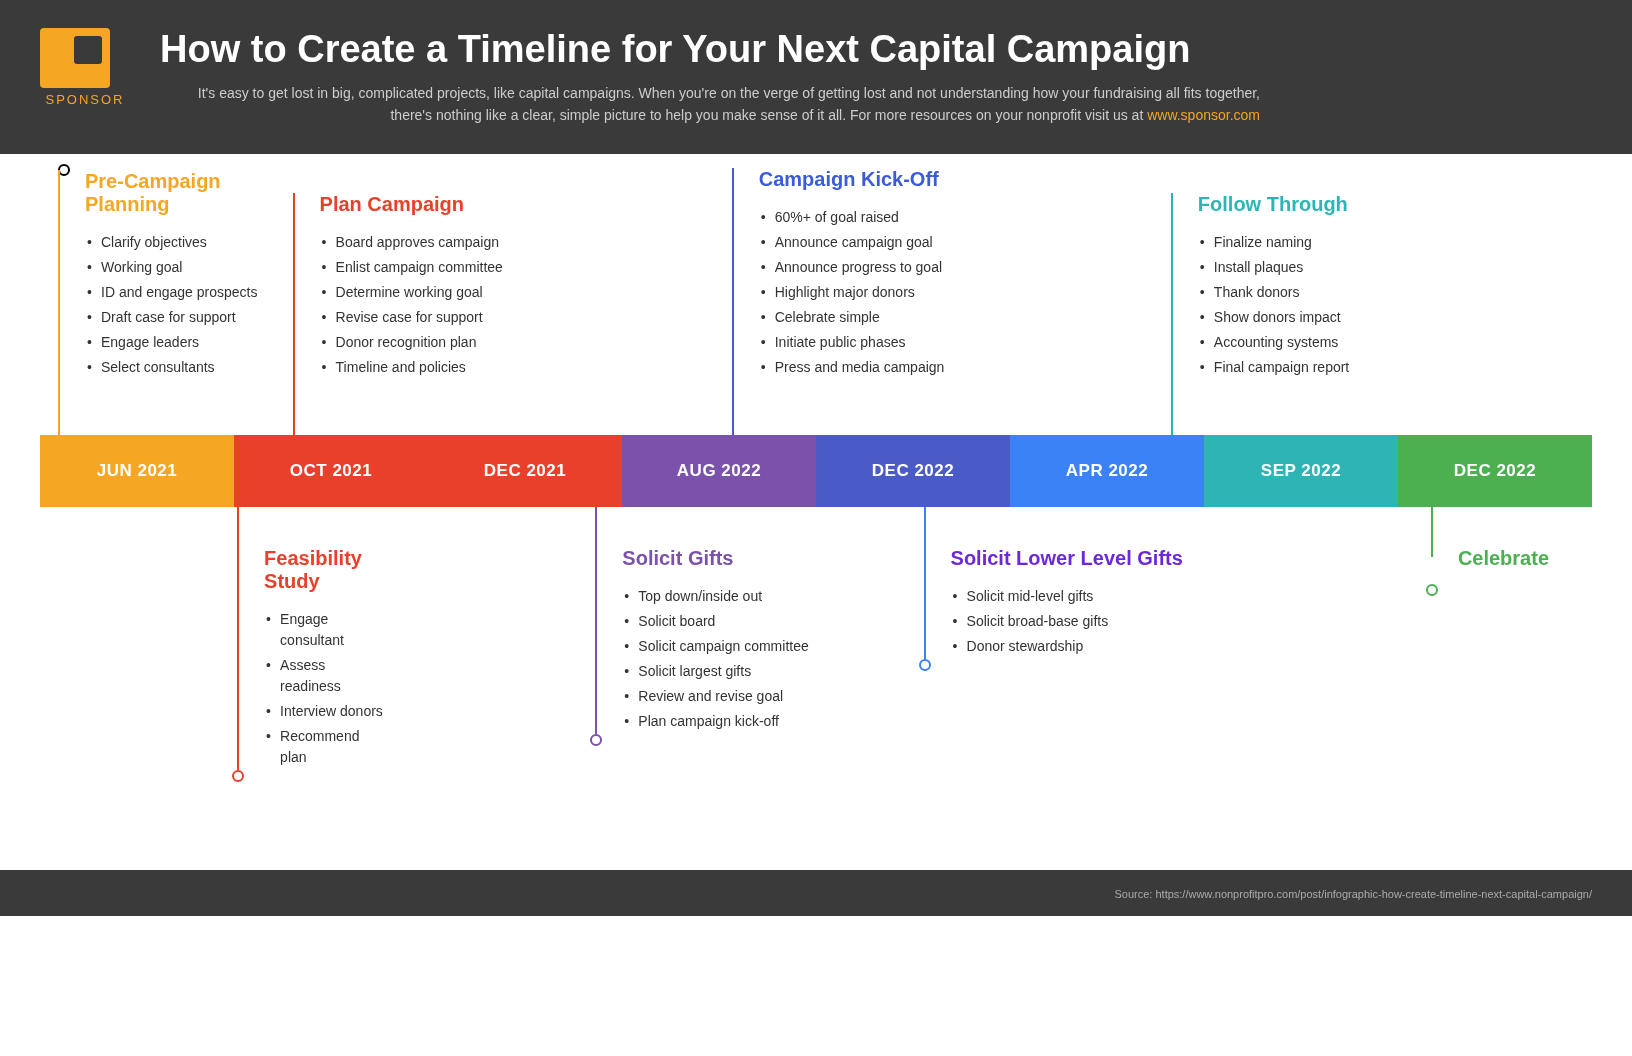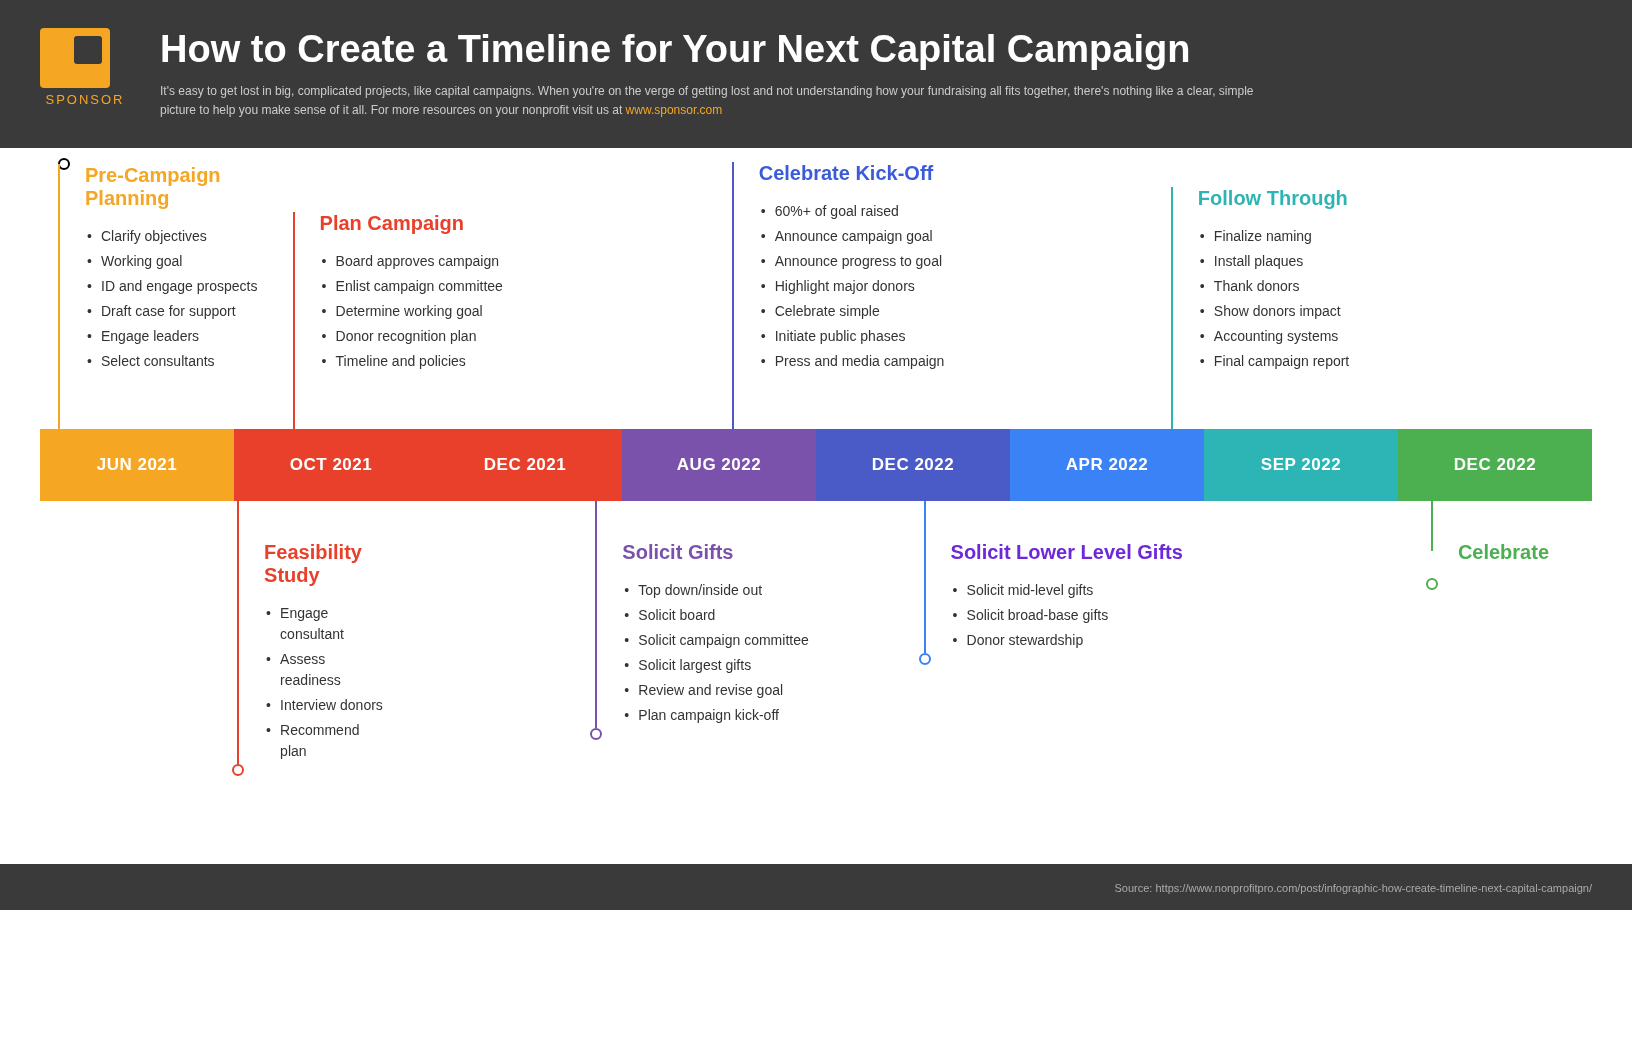--- a/index.html
+++ b/index.html
@@ -55,23 +55,24 @@
     .header-content { flex: 1; }
     .header-title {
       color: #fff;
       font-size: 38px;
       font-weight: 900;
       line-height: 1.15;
       margin-bottom: 10px;
     }
     .header-subtitle {
       color: #ccc;
-      font-size: 12px;
+      font-size: 14px;
       line-height: 1.6;
       max-width: 1100px;
+      text-align: right;
     }
     .header-link { color: #f5a623; }
 
     
     .main {
       background: #fff;
       padding: 14px 40px 20px 40px;
     }
 
     .phase-title {
@@ -223,30 +224,31 @@
       </div>
 
       <div class="top-phase-item" style="flex: 2; position:relative; padding-bottom: 55px;">
         <div style="position:absolute; left:18px; top:0; width:2px; height:100%; background:#e8402a;"></div>
         <div style="padding-left: 30px;">
           <div class="phase-title color-red">Plan Campaign</div>
           <ul class="phase-list">
             <li>Board approves campaign</li>
             <li>Enlist campaign committee</li>
             <li>Determine working goal</li>
+            <li>Revise case for support</li>
             <li>Donor recognition plan</li>
             <li>Timeline and policies</li>
           </ul>
         </div>
       </div>
 
       <div class="top-phase-item" style="flex: 2; position:relative; padding-bottom: 55px;">
         <div style="position:absolute; left:18px; top:0; width:2px; height:100%; background:#4a5bc7;"></div>
         <div style="padding-left: 30px;">
-          <div class="phase-title color-blue-dark">Celebrate Kick-Off</div>
+          <div class="phase-title color-blue-dark">Campaign Kick-Off</div>
           <ul class="phase-list">
             <li>60%+ of goal raised</li>
             <li>Announce campaign goal</li>
             <li>Announce progress to goal</li>
             <li>Highlight major donors</li>
             <li>Celebrate simple</li>
             <li>Initiate public phases</li>
             <li>Press and media campaign</li>
           </ul>
         </div>

